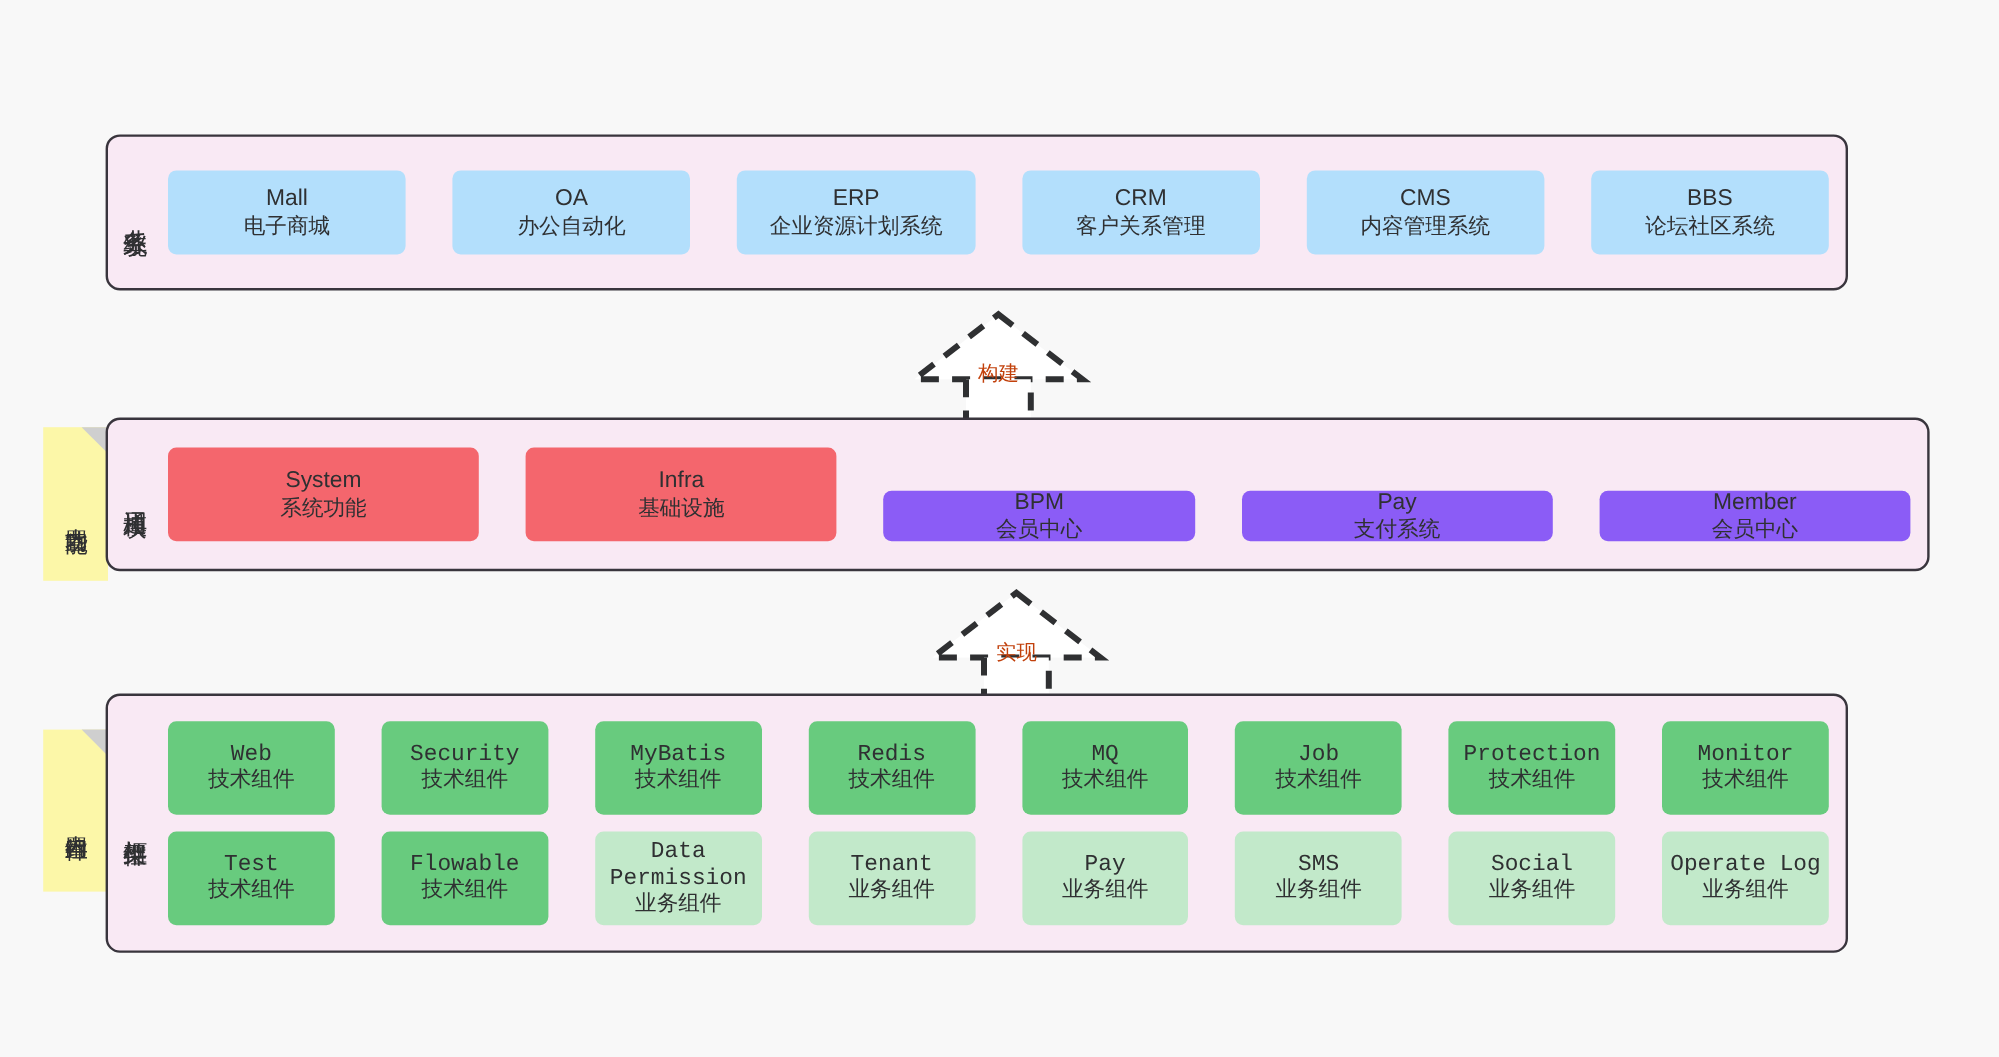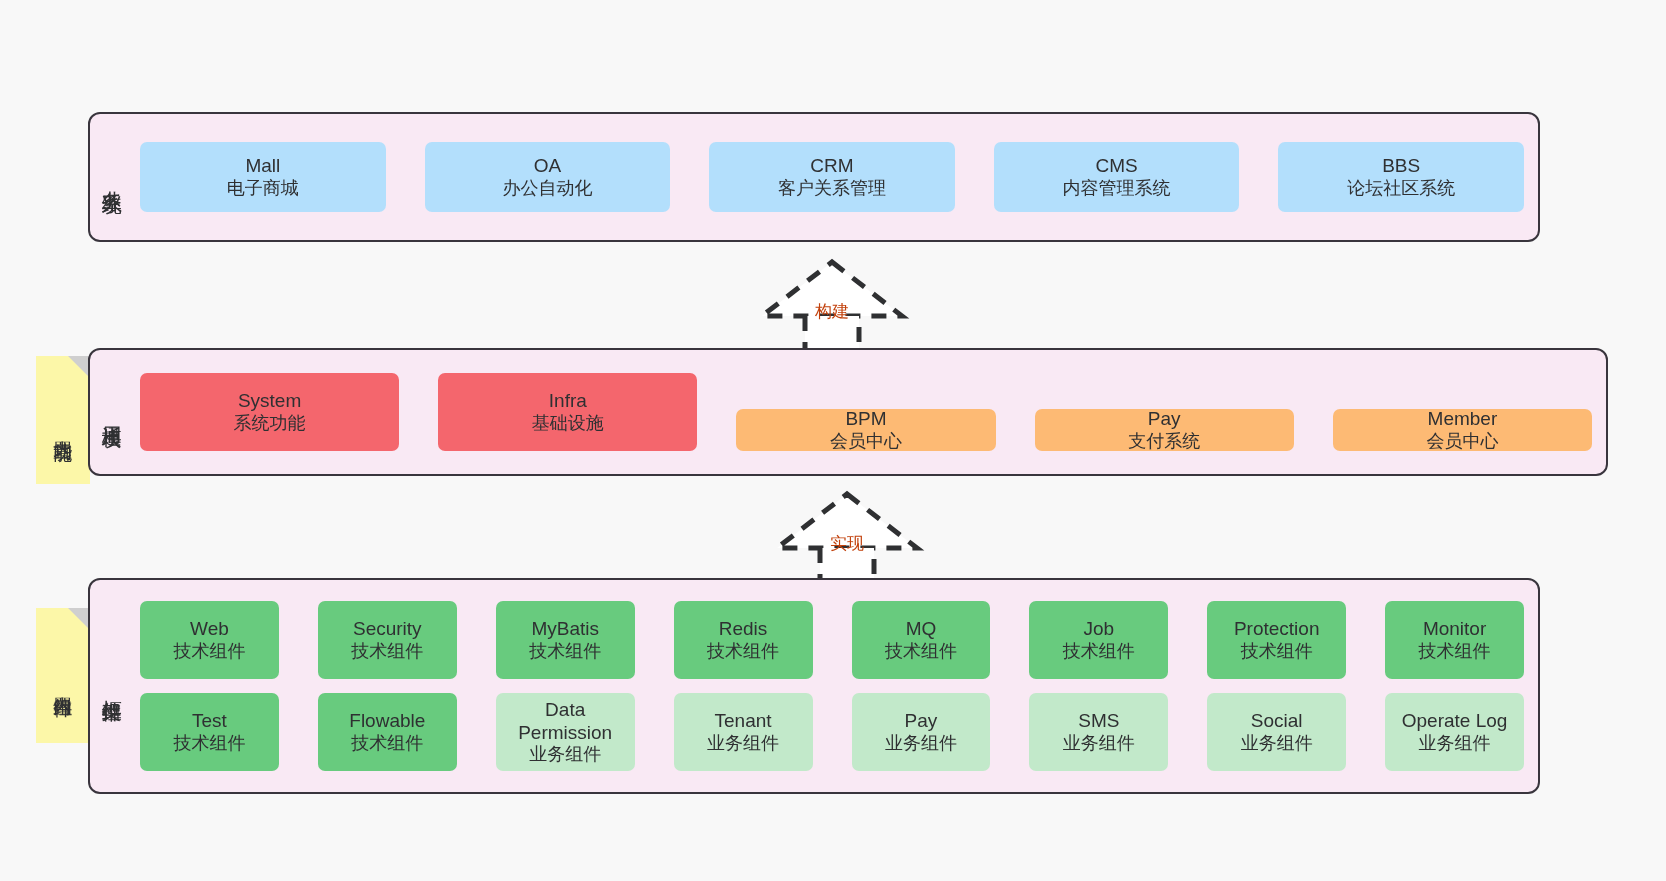--- a/index.html
+++ b/index.html
@@ -69,32 +69,32 @@
     line-height: 1.22;
     box-sizing: border-box;
     padding: 4px 6px;
   }
   .card .c-title { font-size: 19px; }
   .card .c-sub   { font-size: 18px; }
 
   
   .c-blue        { background: #b3dffc; }
   .c-red         { background: #f4666d; }
-  .c-pink        { background: #fdba74; margin-top: 36px; }
+  .c-pink        { background: #8b5cf6; margin-top: 36px; }
   .c-green       { background: #68cb7e; }
   .c-lightgreen  { background: #c2e9ca; }
 
   
   #layer-business  { left: 88px;  top: 112px; width: 1452px; height: 130px; }
   #layer-common    { left: 88px;  top: 348px; width: 1520px; height: 128px; }
   #layer-framework { left: 88px;  top: 578px; width: 1452px; height: 216px; }
 
   #layer-business  .row { height: 70px; }
   #layer-common    .row { height: 78px; }
-  #layer-framework .row { height: 78px; }
+  #layer-framework .row { height: 78px; font-family: Liberation Mono, monospace; }
 
   
   .note {
     position: absolute;
     background: #fcf7a8;
     display: flex;
     align-items: center;
     justify-content: center;
     font-size: 19px;
     line-height: 1.12;
@@ -149,20 +149,24 @@
         <div class="card c-blue">
           <span class="c-title">Mall</span>
           <span class="c-sub">电子商城</span>
         </div>
 
         <div class="card c-blue">
           <span class="c-title">OA</span>
           <span class="c-sub">办公自动化</span>
         </div>
 
+        <div class="card c-blue">
+          <span class="c-title">ERP</span>
+          <span class="c-sub">企业资源计划系统</span>
+        </div>
 
         <div class="card c-blue">
           <span class="c-title">CRM</span>
           <span class="c-sub">客户关系管理</span>
         </div>
 
         <div class="card c-blue">
           <span class="c-title">CMS</span>
           <span class="c-sub">内容管理系统</span>
         </div>

